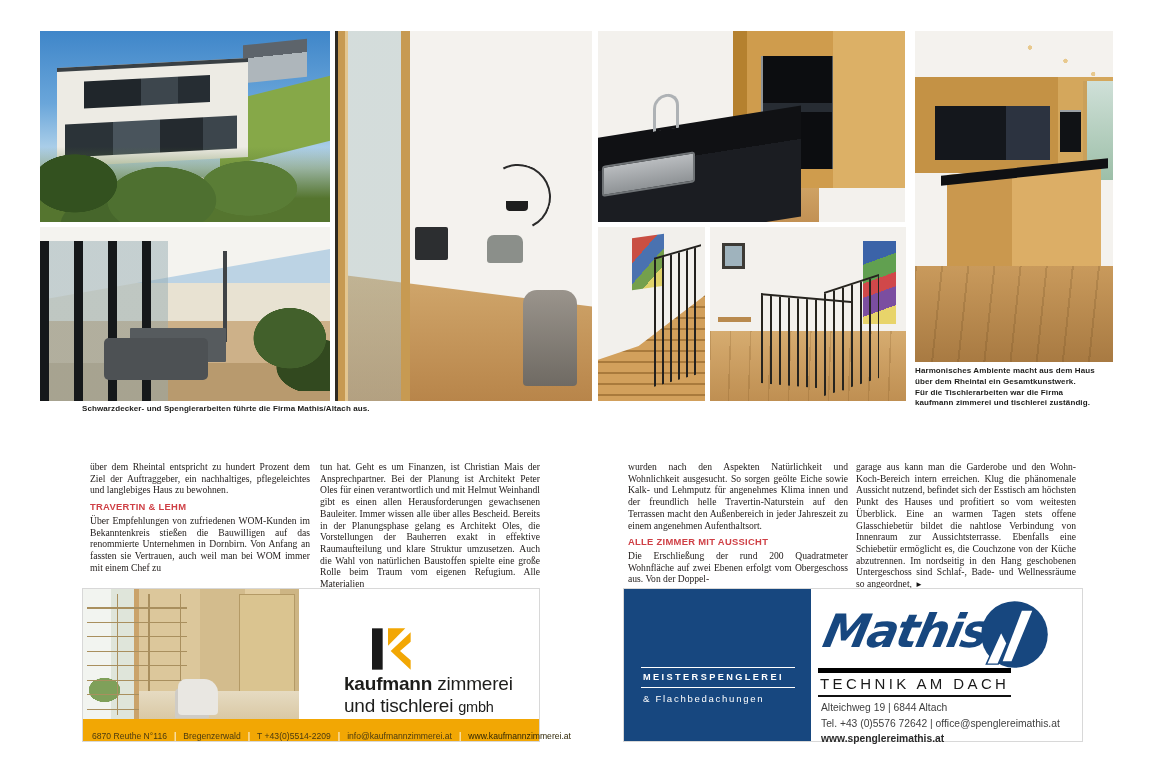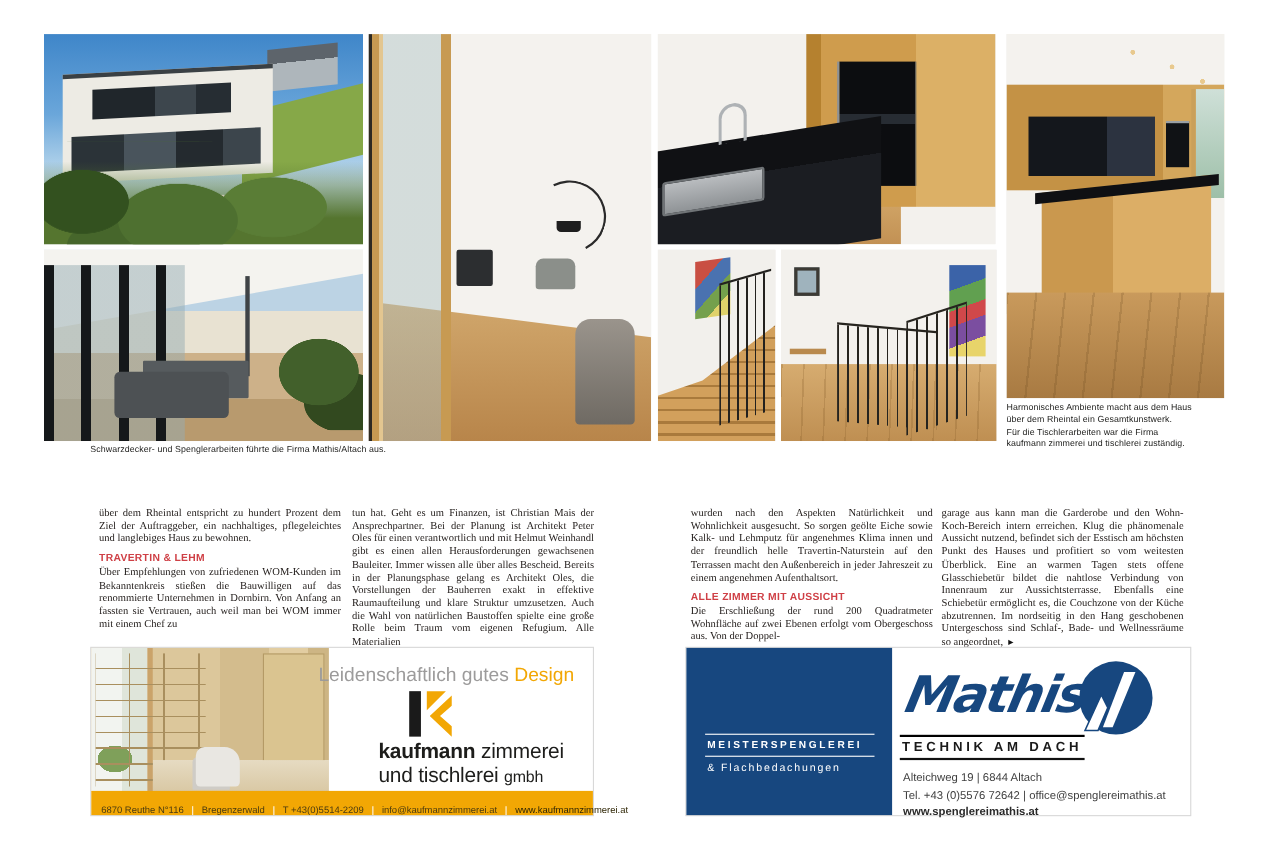--- a/index.html
+++ b/index.html
@@ -86,21 +86,21 @@
     #f4f2ee}
   .is-cab{left:0;top:14%;width:100%;height:29%;background:linear-gradient(90deg,#c49245 0 72%,#d4a75c 72%)}
   .is-mirror{left:10%;top:30%;width:58%;height:56%;background:linear-gradient(90deg,#14171c 0 62%,#2c3340 62%)}
   .is-oven{right:16%;top:34%;width:11%;height:44%;background:#101215;border-top:2px solid #9aa0a4}
   .is-window{right:0;top:15%;width:15%;height:30%;background:linear-gradient(180deg,#cfe0d8,#9dbfa8);border-left:4px solid #caa05a}
   .is-island{left:16%;top:41%;width:78%;height:33%;background:linear-gradient(90deg,#ca984e 0 42%,#dcae66 42%);transform:skewY(-6deg)}
   .is-slab{left:-4%;top:0;width:108%;height:9%;background:#0f1013}
   .is-floor{left:0;bottom:0;width:100%;height:29%;background:repeating-linear-gradient(96deg,rgba(90,60,20,.18) 0 2px,transparent 2px 26px),linear-gradient(180deg,#c99a5c,#a87a42)}
 
   
-  .caption{position:absolute;font-size:8px;font-weight:normal;color:#1d1d1b;letter-spacing:.1px}
+  .caption{position:absolute;font-size:8px;font-weight:bold;color:#1d1d1b;letter-spacing:.1px}
   .cap-left{left:82px;top:404px;width:440px}
   .cap-right{left:915px;top:366px;width:208px;line-height:1.35;white-space:pre-line}
 
   
   .col{position:absolute;top:461px;width:220px;font-family:"Liberation Serif",serif;font-size:9.6px;line-height:11.7px;text-align:justify;color:var(--text-dark)}
   .col-1{left:90px}.col-2{left:320px}.col-3{left:628px}.col-4{left:856px}
   .red-h{font-family:"Liberation Sans",sans-serif;font-weight:bold;font-size:9.4px;letter-spacing:.3px;color:var(--heading-red);margin:5px 0 2px;text-align:left}
   .cont-mark{font-family:"Liberation Sans",sans-serif;font-size:8px;color:#111;margin-left:3px}
 
   
@@ -128,21 +128,21 @@
 
   
   .ad-mathis{left:623px;width:460px}
   .am-blue{position:absolute;left:0;top:0;width:187px;height:100%;background:var(--mathis-blue)}
   .am-block{position:absolute;left:17px;top:78px;width:154px;color:#fff}
   .am-l1{font-weight:bold;font-size:9.2px;letter-spacing:2.4px;border-top:1.5px solid #fff;border-bottom:1.5px solid #fff;padding:4px 0 5px 2px;white-space:nowrap}
   .am-l2{font-weight:normal;font-size:9.6px;letter-spacing:1.7px;margin-top:5px;padding-left:2px}
   .am-word{position:absolute;left:200px;top:16px;width:160px;height:56px;font-family:"DejaVu Sans",sans-serif;font-weight:bold;font-style:italic;font-size:46px;line-height:52px;color:var(--mathis-blue);transform:skewX(-12deg);letter-spacing:-2px}
   .am-circle{position:absolute;left:352px;top:10px;width:74px;height:74px}
   .am-circle circle{fill:var(--mathis-blue)}
-  .am-tagline{position:absolute;left:194px;top:79px;font-size:12px;font-weight:bold;letter-spacing:3.4px;color:#1a1a1a;border-top:2px solid #000000;border-bottom:2.5px solid #111;padding:2px 2px 3px;white-space:nowrap}
+  .am-tagline{position:absolute;left:194px;top:79px;font-size:15px;font-weight:normal;letter-spacing:3.4px;color:#1a1a1a;border-top:5px solid #000000;border-bottom:2.5px solid #111;padding:2px 2px 3px;white-space:nowrap}
   .am-contact{position:absolute;left:197px;top:111px;font-size:10.3px;line-height:15.5px;color:#3f3f3f}
   .am-contact .web{font-weight:bold;color:#2a2a2a}
 </style>
 </head>
 <body>
 
 <div class="page">
 
   <div class="photo p-exterior">
     <div class="ext-sky"></div>
@@ -243,21 +243,20 @@
   <div class="ad ad-kaufmann">
     <div class="ak-photo">
       <div class="akp-window"></div>
       <div class="akp-green"></div>
       <div class="akp-wardrobe"></div>
       <div class="akp-shelves"></div>
       <div class="akp-door"></div>
       <div class="akp-floor"></div>
       <div class="akp-chair"></div>
     </div>
-    <div class="ak-headline"><span>Leidenschaftlich gutes </span><span class="accent">Design</span></div>
     <svg class="ak-logo" viewBox="0 0 60 66">
       <rect x="0" y="2" width="16" height="62" fill="#1a1a1a"></rect>
       <polygon class="logo-orange" points="24,2 50,2 24,28" fill="currentColor"></polygon>
       <polygon class="logo-orange" points="58,8 28,36 58,64 58,50 42,36 58,22" fill="currentColor"></polygon>
     </svg>
     <div class="ak-brand">
       <div><b>kaufmann</b><span> zimmerei</span></div>
       <div><span>und tischlerei </span><span class="gmbh">gmbh</span></div>
     </div>
     <div class="ak-bar">

